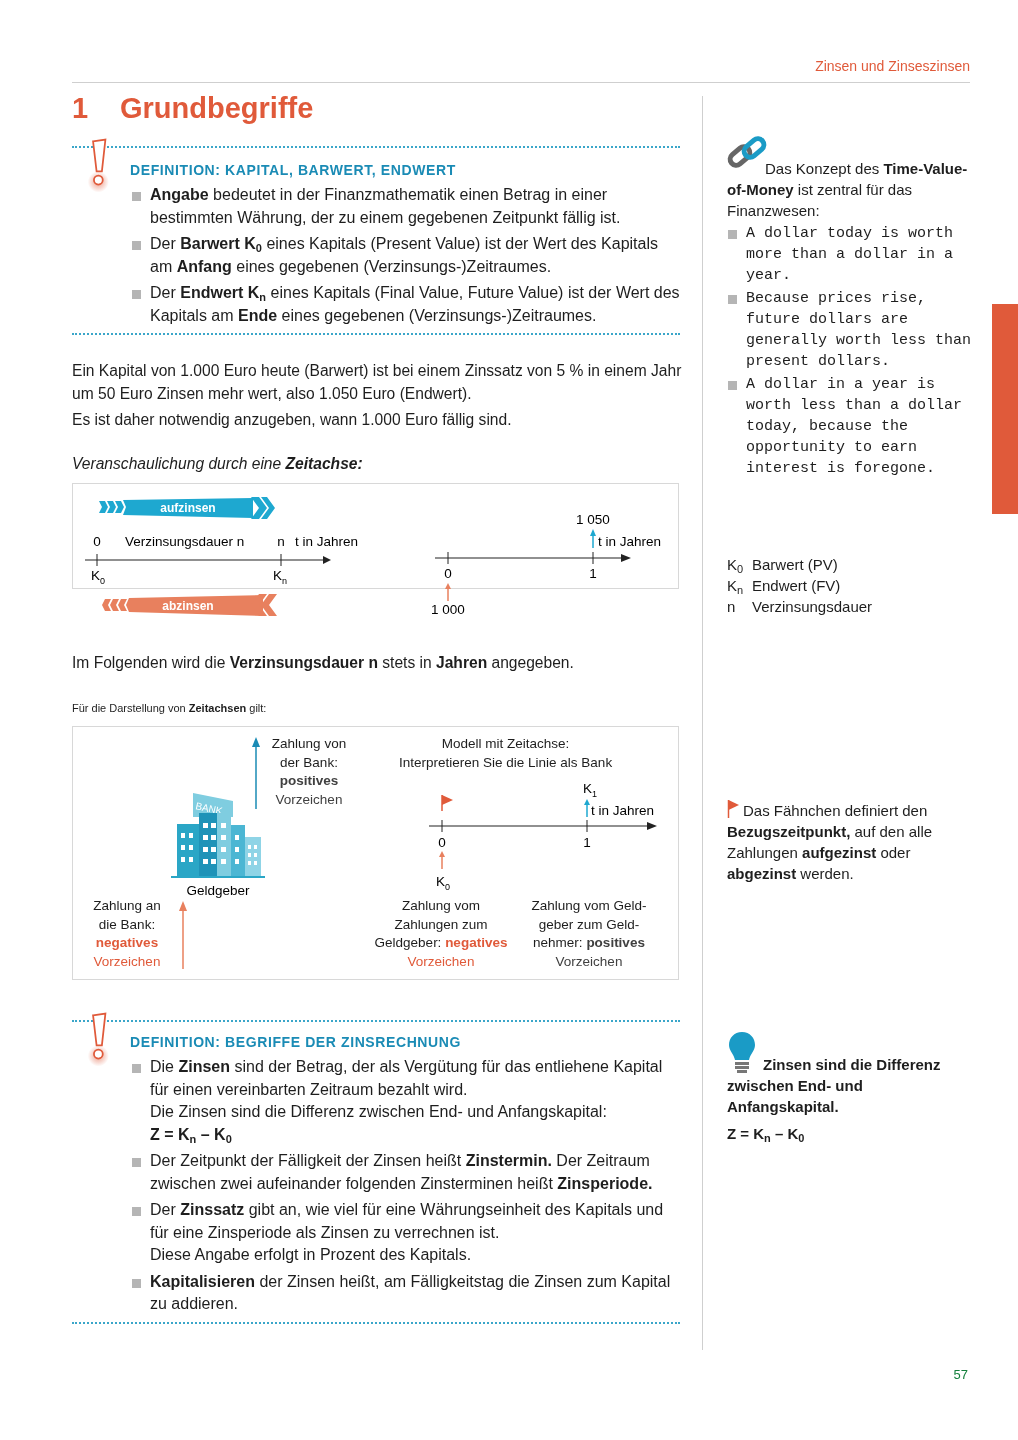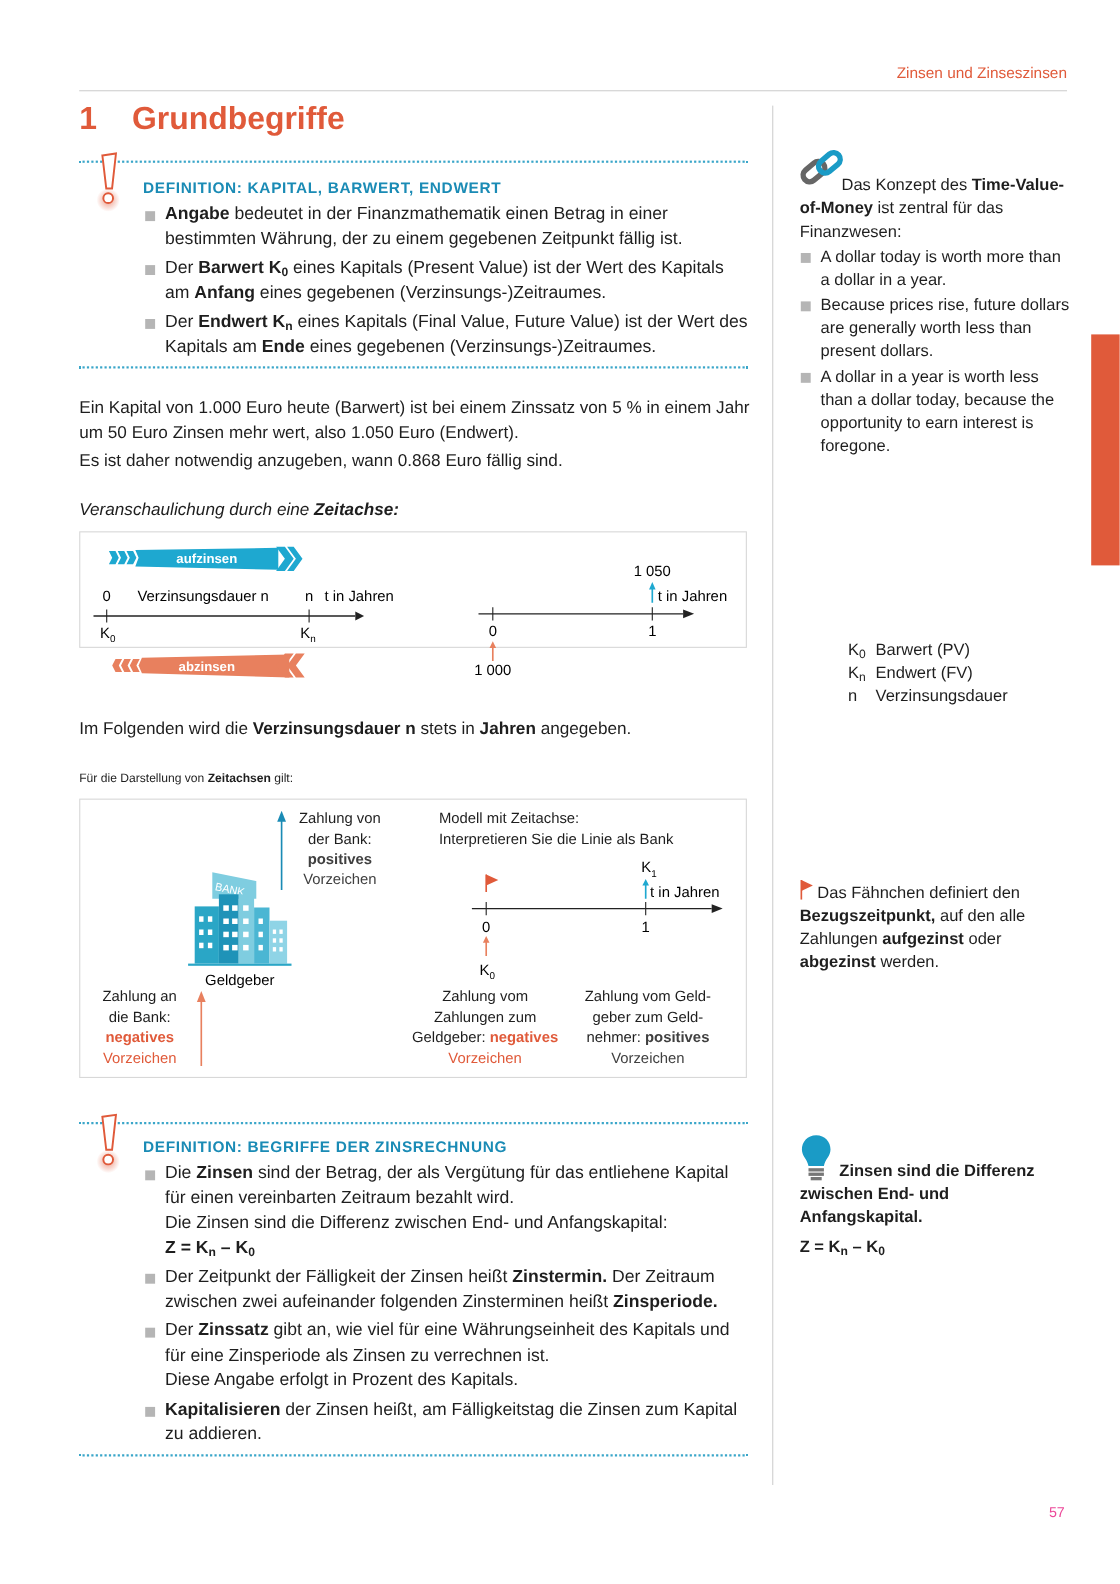--- a/index.html
+++ b/index.html
@@ -3,42 +3,42 @@
 <meta charset="utf-8">
 <style>
   * { box-sizing: border-box; margin: 0; padding: 0; }
   html, body { width: 1018px; height: 1440px; background: #ffffff; }
   body { position: relative; font-family: "Liberation Sans", "DejaVu Sans", sans-serif; color: #1e1e1e; overflow: hidden; }
 
   .running-head { position: absolute; right: 48px; top: 58px; font-size: 14px; color: #e05a3a; }
   .head-rule { position: absolute; left: 72px; right: 48px; top: 82px; height: 1px; background: #cfcfcf; }
   .col-rule { position: absolute; left: 702px; top: 96px; height: 1254px; width: 1px; background: #cfcfcf; }
   .tab-marker { position: absolute; right: 0; top: 304px; width: 26px; height: 210px; background: #e05a3a; }
-  .page-number { position: absolute; right: 50px; top: 1367px; font-size: 13px; color: #ec4899; }
+  .page-number { position: absolute; right: 50px; top: 1367px; font-size: 13px; color: #15803d; }
 
   .chapter-title { position: absolute; left: 72px; top: 92px; font-size: 29px; font-weight: bold; color: #e05a3a; }
   .chapter-title .num { display: inline-block; width: 48px; }
 
   .def-box { position: absolute; left: 72px; width: 608px; }
   .dotted { height: 0; border-top: 2px dotted #3aa6c9; }
   .excl { position: absolute; left: 14px; width: 30px; }
   .def-title { font-size: 14px; font-weight: bold; color: #1a8bb5; letter-spacing: 0.6px; margin-left: 58px; }
   .def-list { list-style: none; margin-left: 58px; }
   .def-list li { position: relative; padding-left: 20px; font-size: 16px; line-height: 22.5px; margin-bottom: 4px; }
   .def-list li::before { content: ""; position: absolute; left: 2px; top: 8px; width: 9px; height: 9px; background: #b5b5b5; }
   b { font-weight: bold; }
   sub { font-size: 11px; vertical-align: -3px; line-height: 0; font-weight: inherit; }
 
   .para { position: absolute; left: 72px; width: 610px; font-size: 16px; line-height: 22.5px; }
 
   .figure-box { position: absolute; left: 72px; width: 607px; border: 1.5px solid #d8d8d8; }
 
   .side { position: absolute; left: 727px; width: 245px; font-size: 15px; line-height: 21px; }
   .side-list { list-style: none; }
-  .side-list li { position: relative; padding-left: 19px; margin-top: 2px; }
+  .side-list li { position: relative; padding-left: 19px; margin-top: 2px; font-family: Liberation Mono, monospace; }
   .side-list li::before { content: ""; position: absolute; left: 1px; top: 7px; width: 9px; height: 9px; background: #b5b5b5; }
   .legend-row { display: flex; }
   .legend-row .sym { width: 25px; }
 
   .small { font-size: 13.5px; }
   .blue { color: #404040; }
   .orange { color: #e05a3a; }
 </style>
 </head>
 <body>
@@ -69,21 +69,21 @@
   <div class="def-title" style="margin-top:14px;">DEFINITION: KAPITAL, BARWERT, ENDWERT</div>
   <ul class="def-list" style="margin-top:6px; margin-bottom:6px;">
     <li><b>Angabe</b><span> bedeutet in der Finanzmathematik einen Betrag in einer bestimmten Währung, der zu einem gegebenen Zeitpunkt fällig ist.</span></li>
     <li><span>Der </span><b>Barwert K</b><b><sub>0</sub></b><span> eines Kapitals (Present Value) ist der Wert des Kapitals am </span><b>Anfang</b><span> eines gegebenen (Verzinsungs-)Zeitraumes.</span></li>
     <li><span>Der </span><b>Endwert K</b><b><sub>n</sub></b><span> eines Kapitals (Final Value, Future Value) ist der Wert des Kapitals am </span><b>Ende</b><span> eines gegebenen (Verzinsungs-)Zeitraumes.</span></li>
   </ul>
   <div class="dotted"></div>
 </div>
 
 <p class="para" style="top:360px; font-size:15.6px;">Ein Kapital von 1.000 Euro heute (Barwert) ist bei einem Zinssatz von 5 % in einem Jahr um 50 Euro Zinsen mehr wert, also 1.050 Euro (Endwert).</p>
-<p class="para" style="top:409px; font-size:15.6px;">Es ist daher notwendig anzugeben, wann 0.868 Euro fällig sind.</p>
+<p class="para" style="top:409px; font-size:15.6px;">Es ist daher notwendig anzugeben, wann 1.000 Euro fällig sind.</p>
 <p class="para" style="top:453px; font-size:15.6px;font-style:italic;"><span>Veranschaulichung durch eine </span><b>Zeitachse:</b></p>
 
 <div class="figure-box" style="top:483px; height:106px;">
   <svg width="604" height="143" viewBox="0 0 604 143" style="position:absolute;left:0;top:0;">
 
     <g>
       <polygon points="26,17 32,17 35,23 32,29 26,29 29,23" fill="#1ea8d0"></polygon>
       <polygon points="34,17 40,17 43,23 40,29 34,29 37,23" fill="#1ea8d0"></polygon>
       <polygon points="42,17 48,17 51,23 48,29 42,29 45,23" fill="#1ea8d0"></polygon>
       <polygon points="50,16 180,14 180,34 50,31 53,23" fill="#1ea8d0"></polygon>
@@ -212,21 +212,21 @@
     <div class="blue">Vorzeichen</div>
   </div>
 
   <div class="small" style="position:absolute; left:6px; top:170px; width:96px; text-align:center; line-height:18.5px;">
     <div>Zahlung an</div>
     <div>die Bank:</div>
     <div class="orange" style="font-weight:bold;">negatives</div>
     <div class="orange">Vorzeichen</div>
   </div>
 
-  <div class="small" style="position:absolute; left:326px; top:8px; line-height:18.5px;">
+  <div class="small" style="position:absolute; left:326px; top:8px; line-height:18.5px;text-align:center;">
     <div>Modell mit Zeitachse:</div>
     <div>Interpretieren Sie die Linie als Bank</div>
   </div>
 
   <div class="small" style="position:absolute; left:296px; top:170px; width:144px; text-align:center; line-height:18.5px;">
     <div>Zahlung vom</div>
     <div>Zahlungen zum</div>
     <div><span>Geldgeber: </span><b class="orange">negatives</b></div>
     <div class="orange">Vorzeichen</div>
   </div>
@@ -272,21 +272,21 @@
     <rect x="16" y="6" width="22" height="12" rx="6" ry="6" fill="none" stroke="#1a9bc6" stroke-width="5" transform="rotate(-40 27 12)"></rect>
   </svg>
   <div style="padding-left:0;"><span style="display:inline-block; width:38px;"></span><span>Das Konzept des </span><b>Time-Value-of-Money</b><span> ist zentral für das Finanzwesen:</span></div>
   <ul class="side-list" style="margin-top:2px;">
     <li>A dollar today is worth more than a dollar in a year.</li>
     <li>Because prices rise, future dollars are generally worth less than present dollars.</li>
     <li>A dollar in a year is worth less than a dollar today, because the opportunity to earn interest is foregone.</li>
   </ul>
 </div>
 
-<div class="side" style="top:580px;margin-left:44px;">
+<div class="side" style="top:554px;">
   <div class="legend-row">
       <span class="sym"><span>K</span><sub>0</sub></span>
       <span>Barwert (PV)</span>
     </div>
   <div class="legend-row">
       <span class="sym"><span>K</span><sub>n</sub></span>
       <span>Endwert (FV)</span>
     </div>
   <div class="legend-row">
       <span class="sym"><span>n</span></span>

